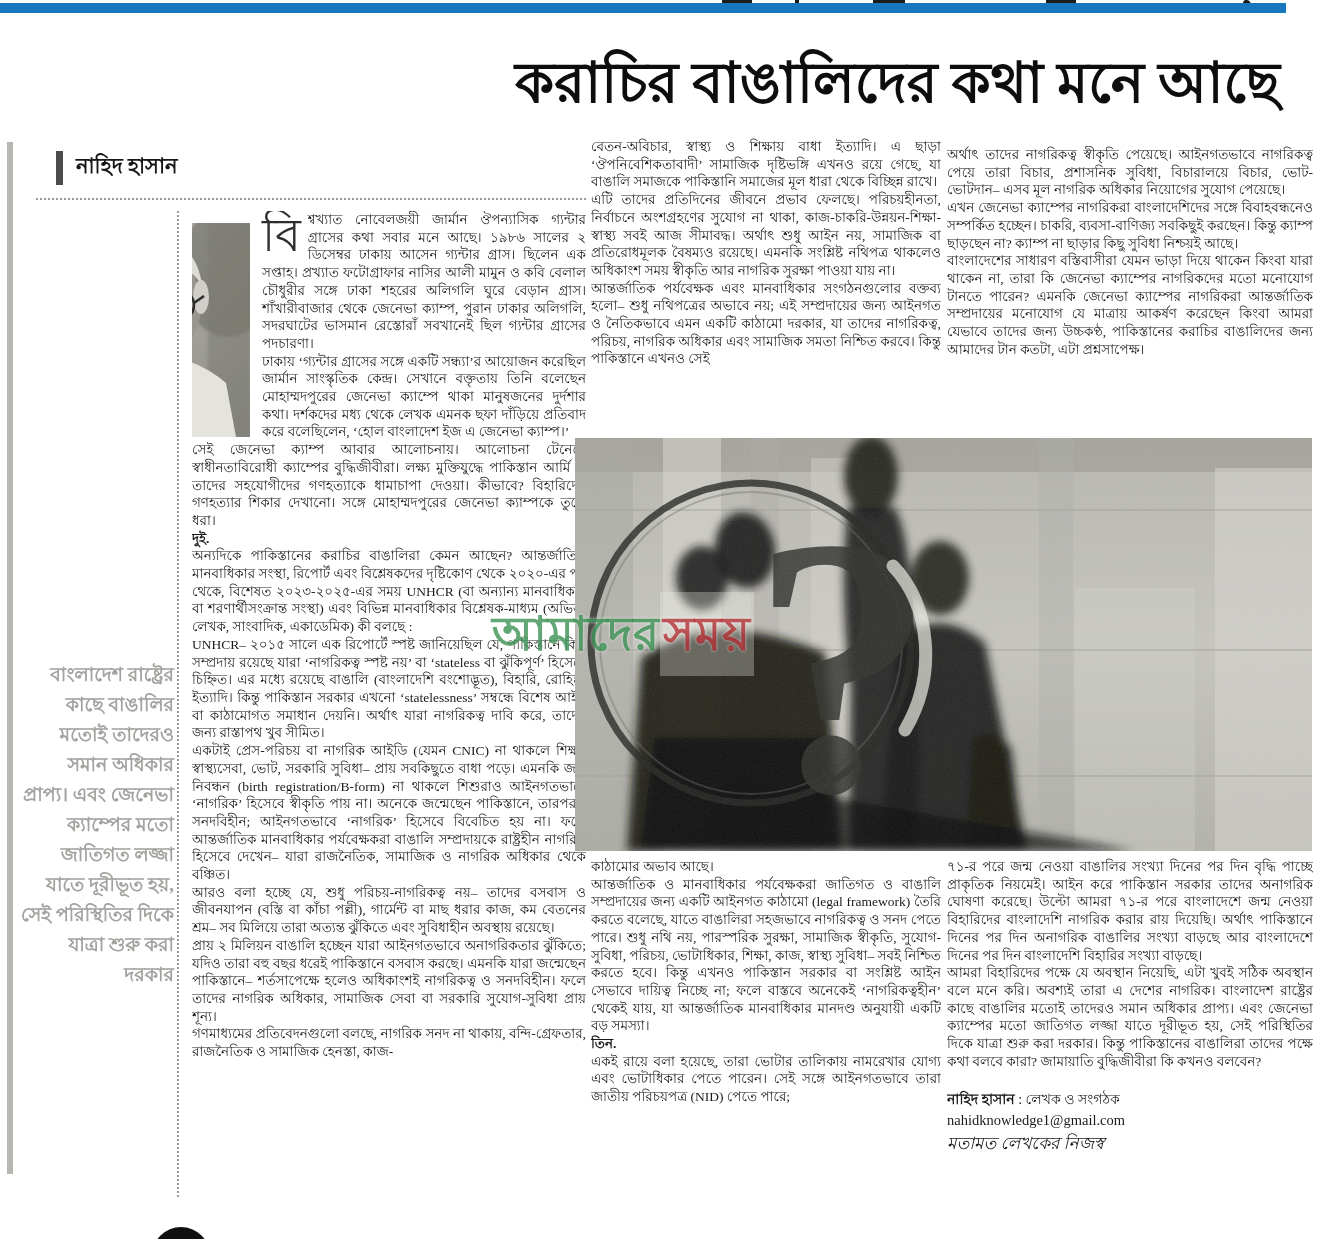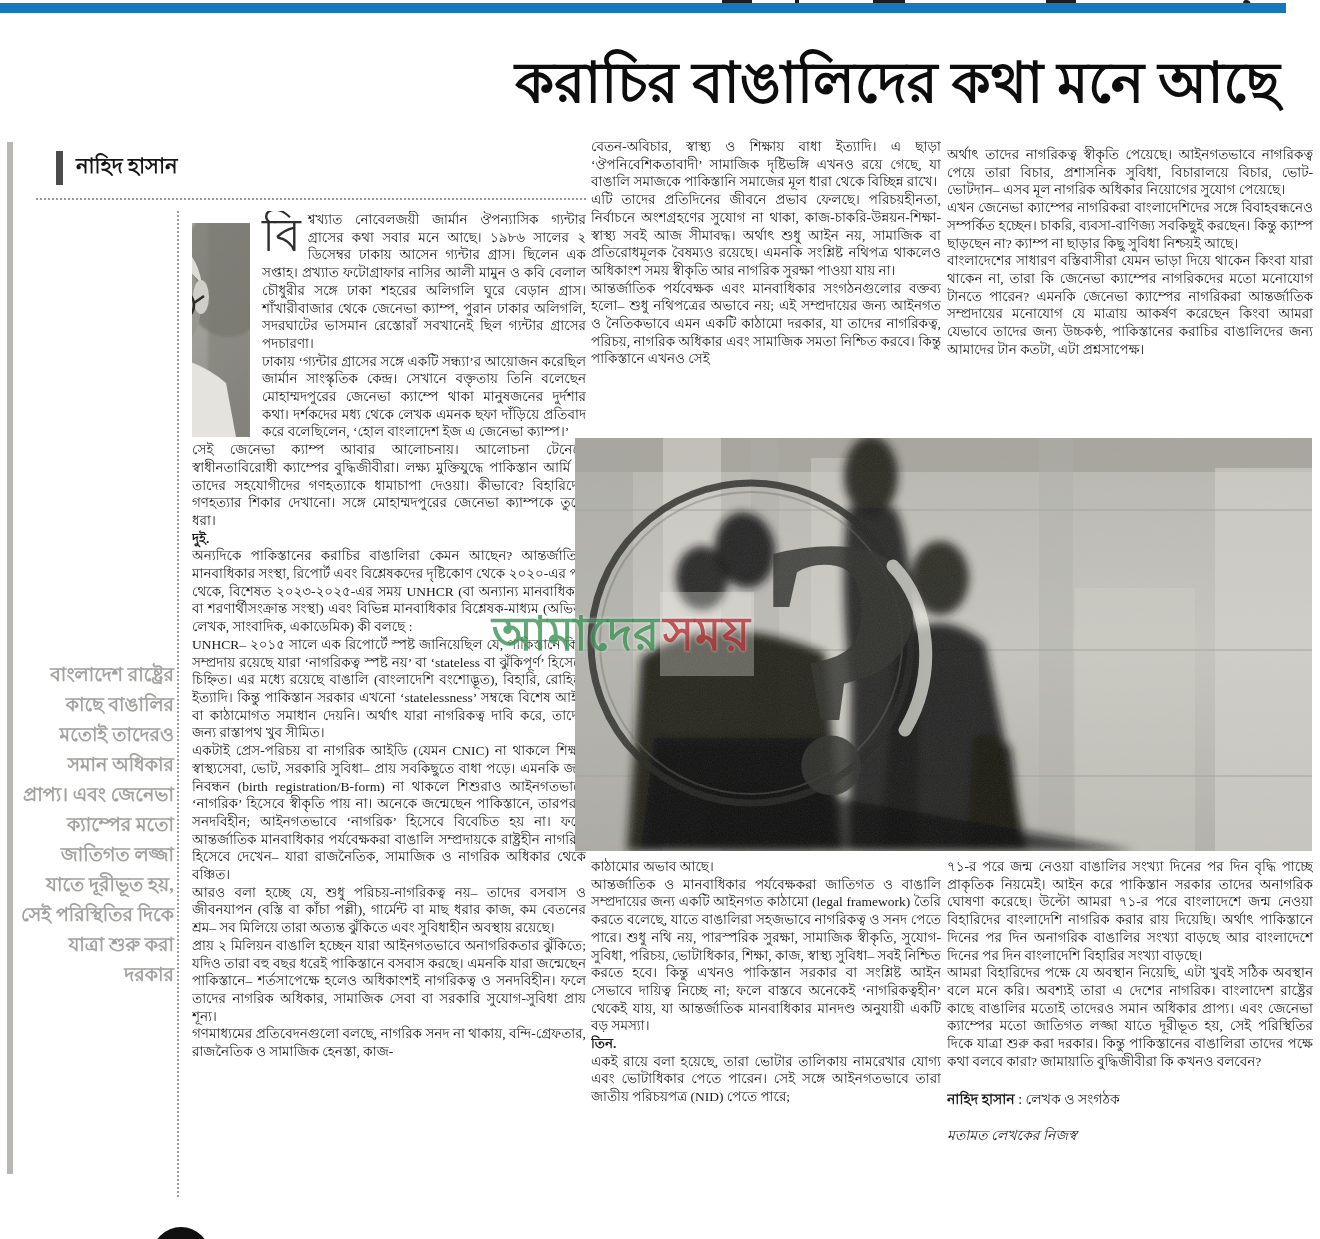--- a/index.html
+++ b/index.html
@@ -44,21 +44,21 @@
     position:absolute; left:492px; top:592px; z-index:6; display:flex; align-items:center;
     font-weight:700; font-size:47px; line-height:52px; opacity:.88; letter-spacing:1px;
     text-shadow:0 0 3px rgba(255,255,255,.8);
     text-align:center;
   }
   .wm-green{color:rgba(45,138,70,.85);}
   .wm-red{color:rgba(178,39,44,.85); background:rgba(244,243,236,.35); padding:16px 3px;}
   .credit{margin-top:20px; font-size:14px; line-height:19px;}
   .credit .name{font-weight:700;}
   .credit .email{display:block; margin-top:2px; font-size:14.5px;}
-  .credit .note{display:block; margin-top:17px; font-style:italic; font-size:14px;}
+  .credit .note{display:block; margin-top:4px; font-style:italic; font-size:17px;}
   .footer-dot{position:absolute; left:152px; top:1227px; width:58px; height:58px; border-radius:50%; background:#101010;}
 </style>
 </head>
 <body>
 
 <div class="page">
 
   <div class="frag" style="left:722px; top:0; width:30px; height:4px;"></div>
   <div class="frag" style="left:795px; top:0; width:4px; height:8px;"></div>
   <div class="frag" style="left:873px; top:0; width:32px; height:5px;"></div>
@@ -200,19 +200,20 @@
     <p>আন্তর্জাতিক ও মানবাধিকার পর্যবেক্ষকরা জাতিগত ও বাঙালি সম্প্রদায়ের জন্য একটি আইনগত কাঠামো (legal framework) তৈরি করতে বলেছে, যাতে বাঙালিরা সহজভাবে নাগরিকত্ব ও সনদ পেতে পারে। শুধু নথি নয়, পারস্পরিক সুরক্ষা, সামাজিক স্বীকৃতি, সুযোগ-সুবিধা, পরিচয়, ভোটাধিকার, শিক্ষা, কাজ, স্বাস্থ্য সুবিধা– সবই নিশ্চিত করতে হবে। কিন্তু এখনও পাকিস্তান সরকার বা সংশ্লিষ্ট আইন সেভাবে দায়িত্ব নিচ্ছে না; ফলে বাস্তবে অনেকেই ‘নাগরিকত্বহীন’ থেকেই যায়, যা আন্তর্জাতিক মানবাধিকার মানদণ্ড অনুযায়ী একটি বড় সমস্যা।</p>
     <p class="sec">তিন.</p>
     <p>একই রায়ে বলা হয়েছে, তারা ভোটার তালিকায় নামরেখার যোগ্য এবং ভোটাধিকার পেতে পারেন। সেই সঙ্গে আইনগতভাবে তারা জাতীয় পরিচয়পত্র (NID) পেতে পারে;</p>
   </div>
 
   <div class="col col3-bot">
     <p>৭১-র পরে জন্ম নেওয়া বাঙালির সংখ্যা দিনের পর দিন বৃদ্ধি পাচ্ছে প্রাকৃতিক নিয়মেই। আইন করে পাকিস্তান সরকার তাদের অনাগরিক ঘোষণা করেছে। উল্টো আমরা ৭১-র পরে বাংলাদেশে জন্ম নেওয়া বিহারিদের বাংলাদেশি নাগরিক করার রায় দিয়েছি। অর্থাৎ পাকিস্তানে দিনের পর দিন অনাগরিক বাঙালির সংখ্যা বাড়ছে আর বাংলাদেশে দিনের পর দিন বাংলাদেশি বিহারির সংখ্যা বাড়ছে।</p>
     <p>আমরা বিহারিদের পক্ষে যে অবস্থান নিয়েছি, এটা খুবই সঠিক অবস্থান বলে মনে করি। অবশ্যই তারা এ দেশের নাগরিক। বাংলাদেশ রাষ্ট্রের কাছে বাঙালির মতোই তাদেরও সমান অধিকার প্রাপ্য। এবং জেনেভা ক্যাম্পের মতো জাতিগত লজ্জা যাতে দূরীভূত হয়, সেই পরিস্থিতির দিকে যাত্রা শুরু করা দরকার। কিন্তু পাকিস্তানের বাঙালিরা তাদের পক্ষে কথা বলবে কারা? জামায়াতি বুদ্ধিজীবীরা কি কখনও বলবেন?</p>
     <div class="credit">
       <span class="name">নাহিদ হাসান</span><span> : লেখক ও সংগঠক</span>
+      <span class="email">nahidknowledge1@gmail.com</span>
       <span class="note">মতামত লেখকের নিজস্ব</span>
     </div>
   </div>
 
   <div class="footer-dot"></div>
 
 </div>
 
 </body></html>

